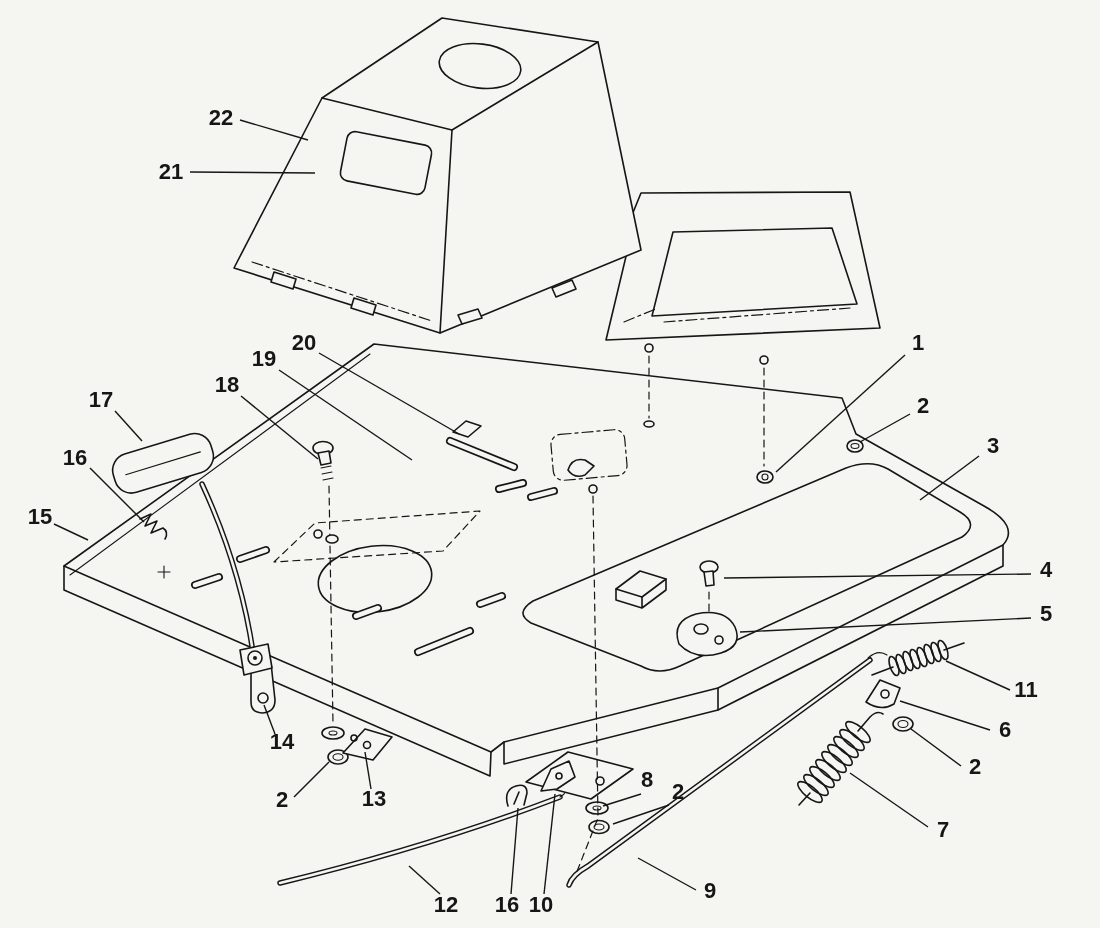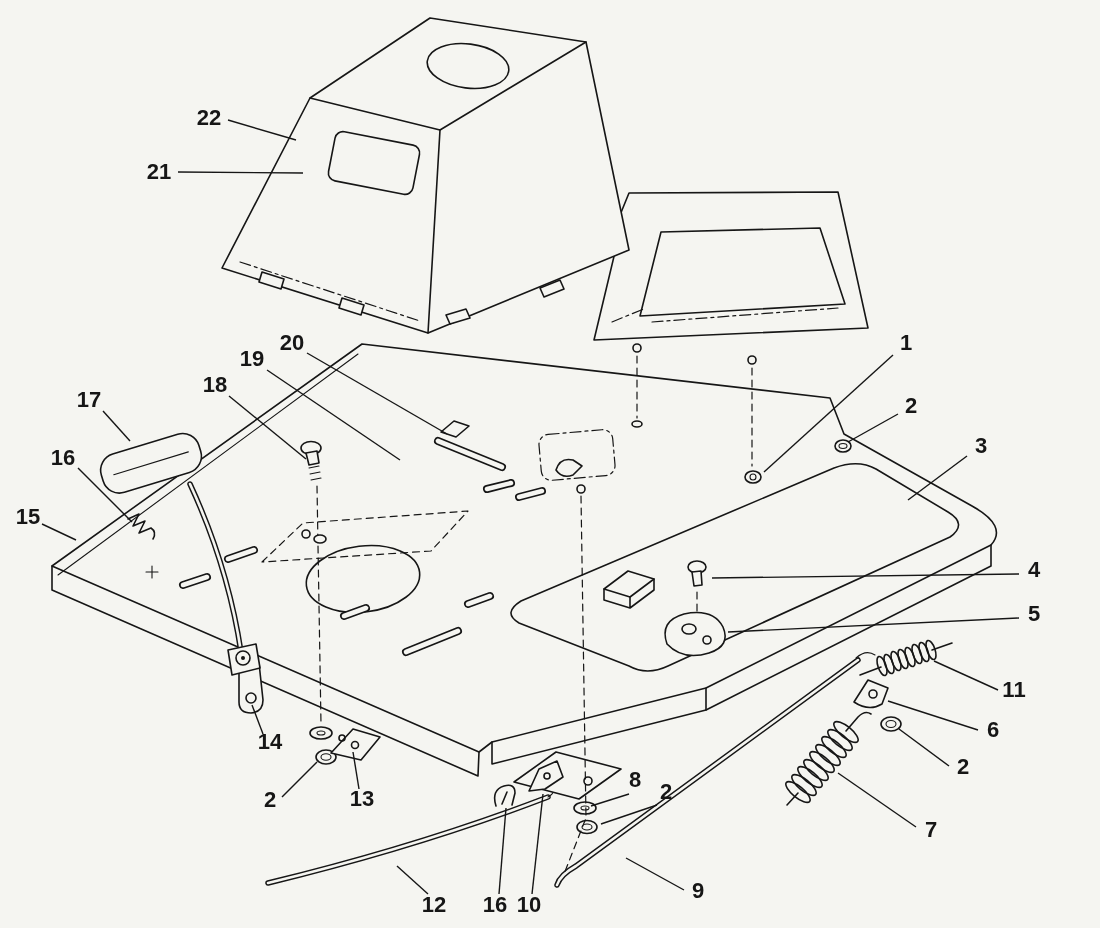--- a/index.html
+++ b/index.html
@@ -1,19 +1,19 @@
 <!DOCTYPE html>
 <html style="--paper: #f5f5f1; --ink: #161616;"><head>
 <meta charset="utf-8">
 <style>
   :root{ --paper:#f5f5f1; --ink:#161616; }
   *{ box-sizing:border-box; }
   html,body{ margin:0; padding:0; }
   body{ width:1100px; height:928px; background:var(--paper); font-family:"Liberation Sans",sans-serif; }
-  .stage{ position:relative; width:1100px; height:928px; background:var(--paper); overflow:hidden; }
+  .stage{ position:relative; width:1100px; height:928px; background:var(--paper); overflow:hidden;padding-left:12px; }
   svg{ display:block; }
   .ln{ stroke:var(--ink); fill:none; stroke-width:1.6; stroke-linejoin:round; stroke-linecap:round; }
   .fw{ fill:var(--paper); }
   .thin{ stroke-width:1.1; }
   .dash{ stroke-dasharray:7 5; stroke-width:1.2; }
   .dashdot{ stroke-dasharray:11 4 3 4; stroke-width:1.2; }
   .slotO{ stroke:var(--ink); stroke-width:8; stroke-linecap:round; fill:none; }
   .slotI{ stroke:var(--paper); stroke-width:4.6; stroke-linecap:round; fill:none; }
   .rod{ stroke:var(--ink); stroke-width:5.5; fill:none; stroke-linecap:round; stroke-linejoin:round; }
   .rodcore{ stroke:var(--paper); stroke-width:2.6; fill:none; stroke-linecap:round; stroke-linejoin:round; }

